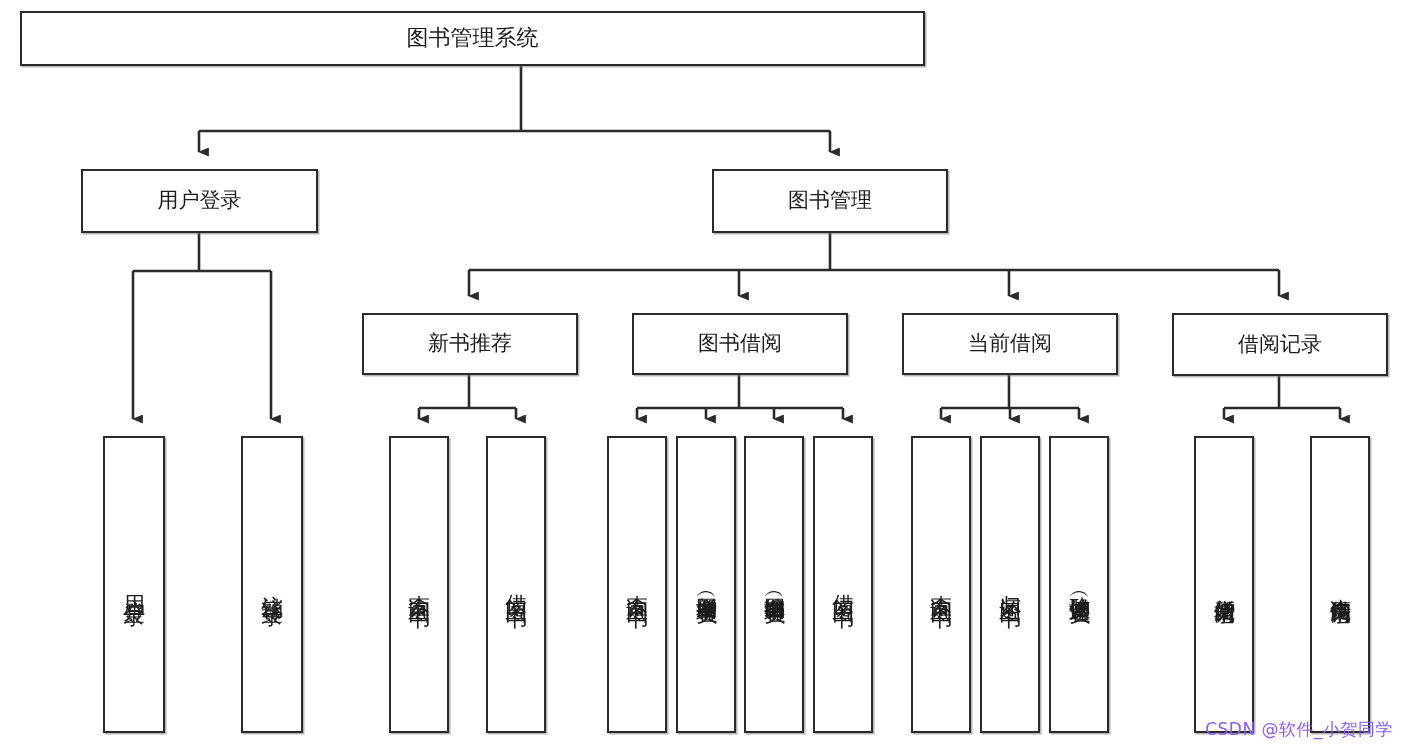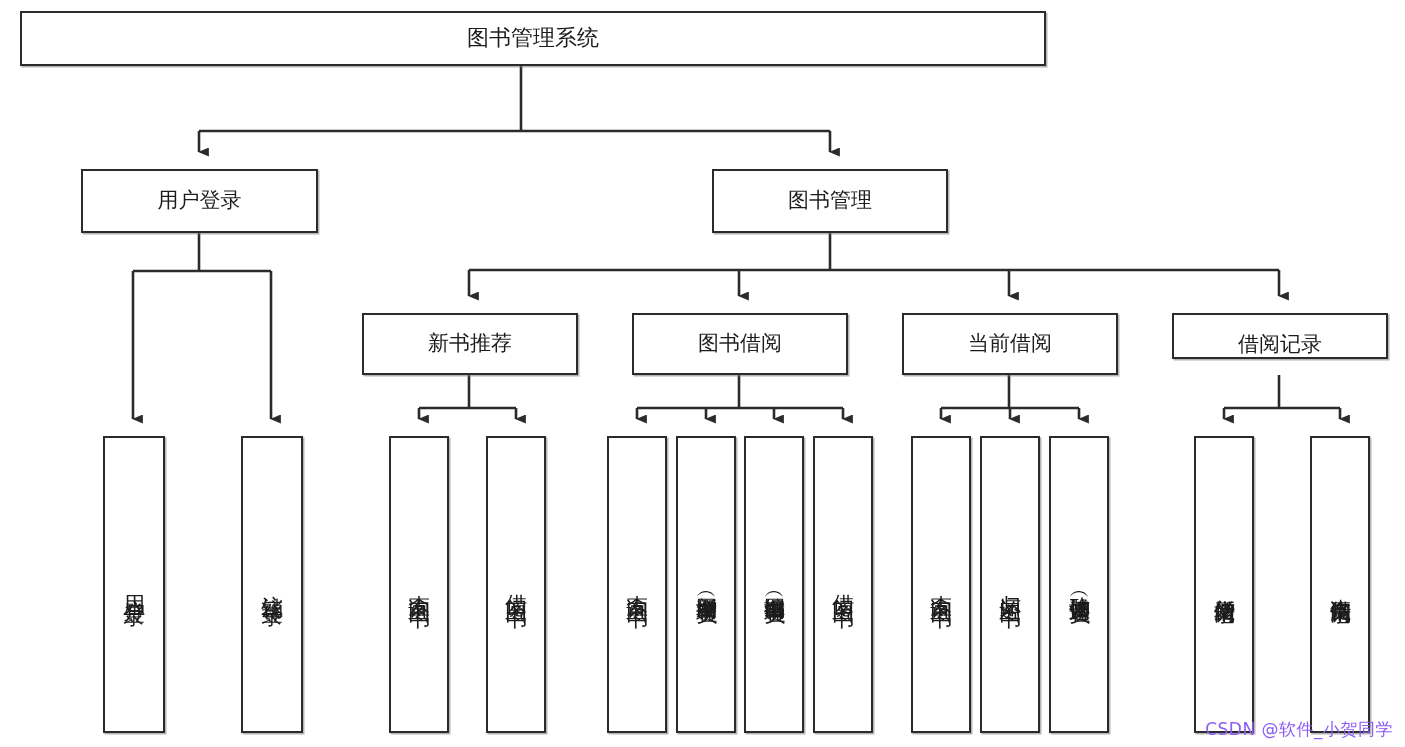--- a/index.html
+++ b/index.html
@@ -128,41 +128,41 @@
       <path d="M 1010 408 L 1010 419" marker-end="url(#arrow)"></path>
       <path d="M 1079 408 L 1079 419" marker-end="url(#arrow)"></path>
 
       <path d="M 1279 375 L 1279 408"></path>
       <path d="M 1224 408 L 1340 408"></path>
       <path d="M 1224 408 L 1224 419" marker-end="url(#arrow)"></path>
       <path d="M 1340 408 L 1340 419" marker-end="url(#arrow)"></path>
     </g>
   </svg>
 
-  <div class="node horiz root" style="left:20px; top:11px; width:1026px; height:55px;">
+  <div class="node horiz root" style="left:20px; top:11px; width:905px; height:55px;">
     <span class="lbl">图书管理系统</span>
   </div>
 
   <div class="node horiz" style="left:81px; top:169px; width:237px; height:64px;">
     <span class="lbl">用户登录</span>
   </div>
   <div class="node horiz" style="left:362px; top:313px; width:216px; height:62px;">
     <span class="lbl">新书推荐</span>
   </div>
 
   <div class="node horiz" style="left:712px; top:169px; width:236px; height:64px;">
     <span class="lbl">图书管理</span>
   </div>
   <div class="node horiz" style="left:632px; top:313px; width:216px; height:62px;">
     <span class="lbl">图书借阅</span>
   </div>
   <div class="node horiz" style="left:902px; top:313px; width:216px; height:62px;align-items:center;">
     <span class="lbl">当前借阅</span>
   </div>
-  <div class="node horiz" style="left:1172px; top:313px; width:216px; height:46px;align-items:flex-end;">
+  <div class="node horiz" style="left:1172px; top:313px; width:216px; height:63px;">
     <span class="lbl">借阅记录</span>
   </div>
 
   <div class="node vert" style="left:103px; top:436px; width:62px; height:297px;">
     <span class="lbl">用户登录</span>
   </div>
   <div class="node vert" style="left:241px; top:436px; width:62px; height:297px;">
     <span class="lbl">注销登录</span>
   </div>
 

